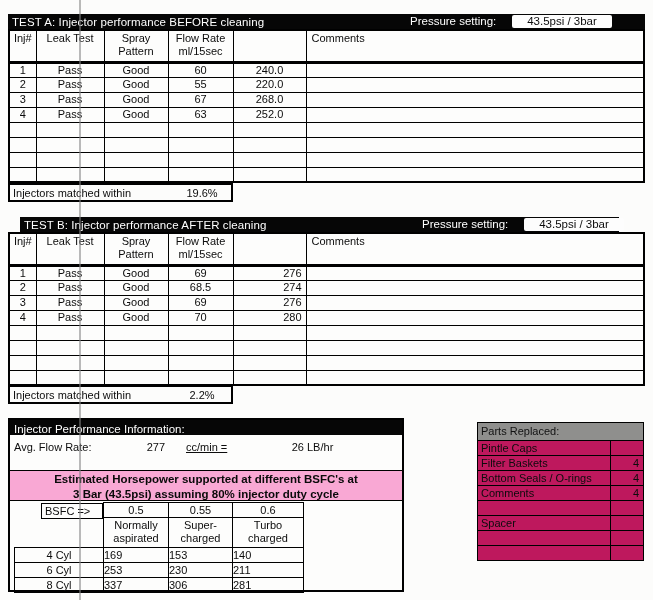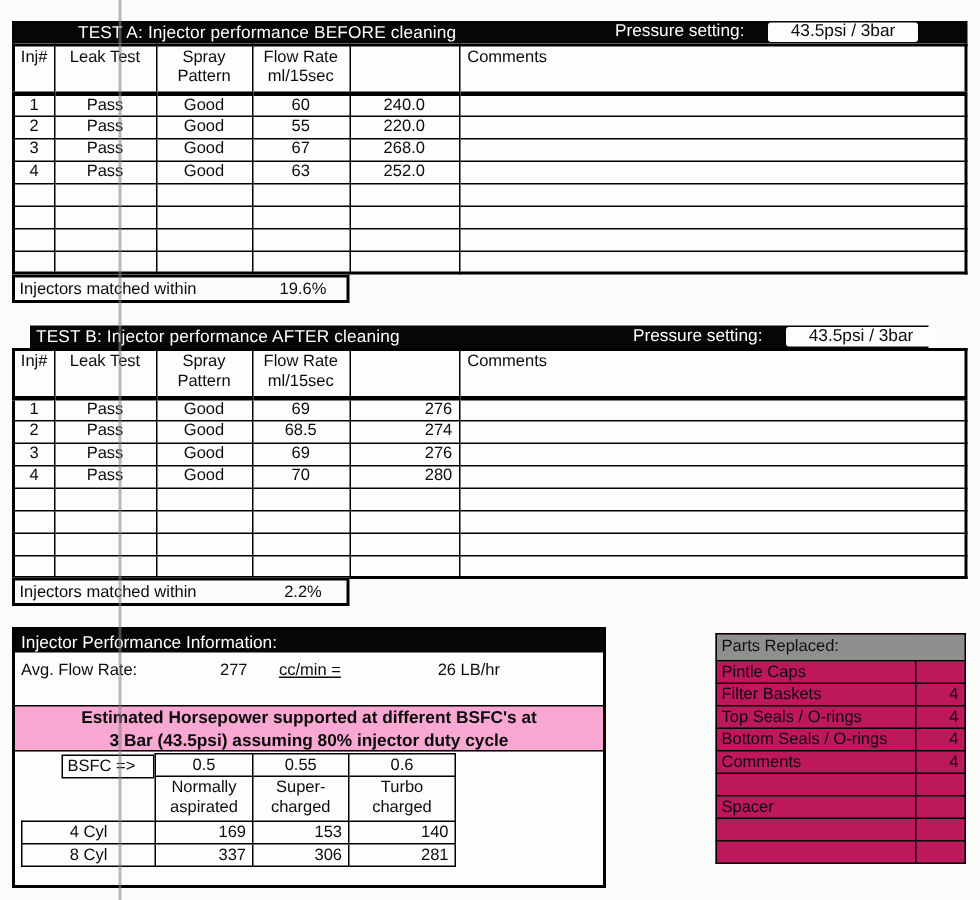--- a/index.html
+++ b/index.html
@@ -86,21 +86,21 @@
   }
 
   table.bsfc {
     position: absolute; left: 4px; top: 82px; border-collapse: collapse; table-layout: fixed;
   }
   table.bsfc td { border: 1.2px solid #000; text-align: center; line-height: 13px; font-size: 11px; }
   table.bsfc tr.r1 td { height: 15px; }
   table.bsfc tr.r2 td { height: 30px; white-space: pre-line; vertical-align: top; padding-top: 1px; }
   table.bsfc tr.rdata td { height: 15px; }
   table.bsfc td.nob { border: none; background: transparent; position: relative; }
-  table.bsfc td.num { text-align: right; padding-right: 4px; }
+  table.bsfc td.num { text-align: left; padding-right: 4px; }
   .corner-cell {
     position: absolute; right: 0; top: 0; width: 62px; height: 16px;
     border: 1.2px solid #000; text-align: left; padding-left: 3px; line-height: 14px;
     background: #fdfdfc;
   }
 
   
   table.parts {
     position: absolute; left: 477px; top: 422px; width: 166px;
     border-collapse: collapse; table-layout: fixed; border: 1.5px solid #000;
@@ -115,21 +115,21 @@
   table.parts td.desc { padding-left: 3px; }
   table.parts td.qty { text-align: right; padding-right: 4px; border-left: 1px solid #000; }
   table.parts tr.pcols td.qty { text-align: left; padding-left: 4px; border-left: none; }
   table.parts tr.nodiv td.qty { border-left: none; }
 </style>
 </head>
 <body>
 
 <div class="scan-line"></div>
 
-<div class="bar" style="left:8px; top:14px; width:637px;padding-left:40px;">
+<div class="bar" style="left:8px; top:14px; width:637px;">
   <span class="title">TEST A: Injector performance BEFORE cleaning</span>
   <span class="pressure-label">Pressure setting:</span>
   <span class="pressure-box">43.5psi / 3bar</span>
 </div>
 
 <table class="test-table test-a" style="left:8px; top:29px;">
   <colgroup>
       <col style="width:27px">
       <col style="width:68px">
       <col style="width:64px">
@@ -358,20 +358,26 @@
       <td>Turbo
 charged</td>
     </tr>
     <tr class="rdata">
       <td>4 Cyl</td>
       <td class="num">169</td>
       <td class="num">153</td>
       <td class="num">140</td>
     </tr>
     <tr class="rdata">
+      <td>6 Cyl</td>
+      <td class="num">253</td>
+      <td class="num">230</td>
+      <td class="num">211</td>
+    </tr>
+    <tr class="rdata">
       <td>8 Cyl</td>
       <td class="num">337</td>
       <td class="num">306</td>
       <td class="num">281</td>
     </tr>
   </tbody>
     </table>
 </div>
 
 <table class="parts">
@@ -385,24 +391,20 @@
   </tr>
   <tr>
     <td class="desc">Pintle Caps</td>
     <td class="qty"></td>
   </tr>
   <tr>
     <td class="desc">Filter Baskets</td>
     <td class="qty">4</td>
   </tr>
   <tr>
-    <td class="desc">Top Seals / O-rings</td>
-    <td class="qty">4</td>
-  </tr>
-  <tr>
     <td class="desc">Bottom Seals / O-rings</td>
     <td class="qty">4</td>
   </tr>
   <tr>
     <td class="desc">Comments</td>
     <td class="qty">4</td>
   </tr>
   <tr class="nodiv">
     <td class="desc"></td>
     <td class="qty"></td>

